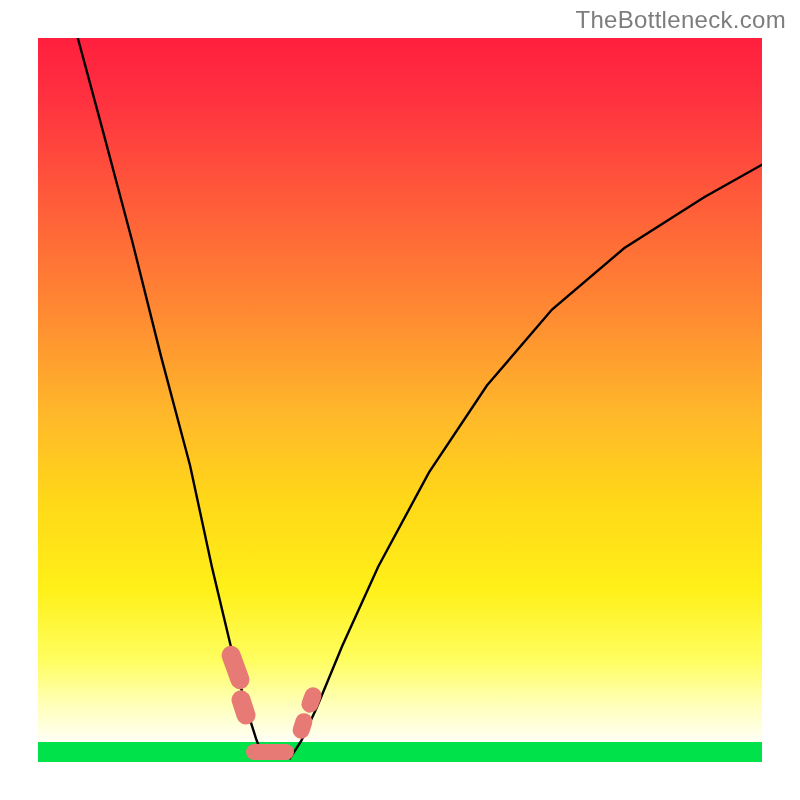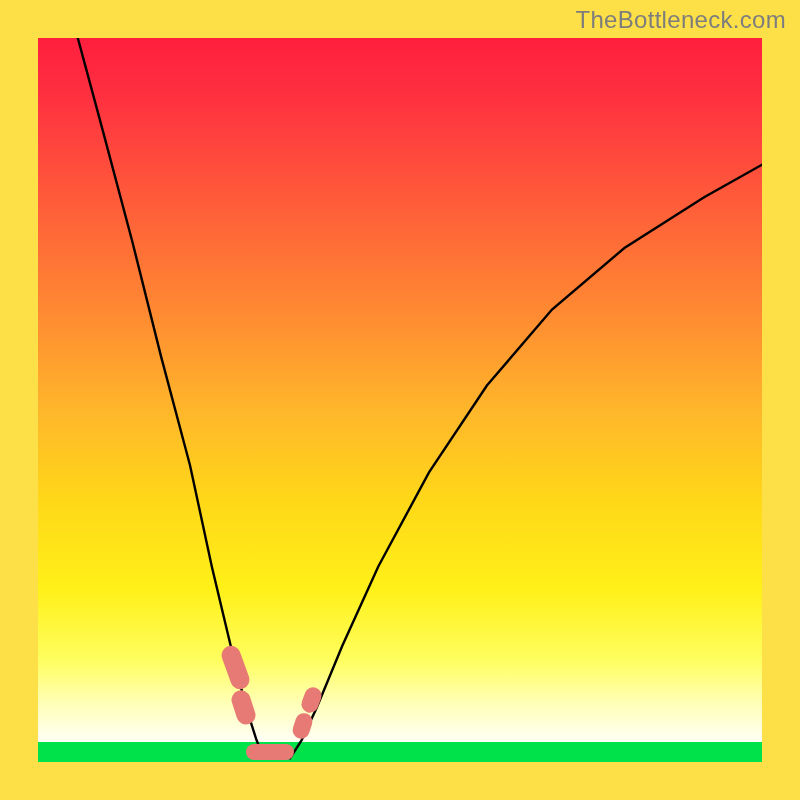--- a/index.html
+++ b/index.html
@@ -10,21 +10,21 @@
     background: #000;
     overflow: hidden;
     font-family: Arial, Helvetica, sans-serif;
   }
   .frame {
     position: absolute;
     left: 0;
     top: 0;
     width: 800px;
     height: 800px;
-    background: #fde047;
+    background: #ffffff;
   }
   .plot-area {
     position: absolute;
     left: 38px;
     top: 38px;
     width: 724px;
     height: 724px;
     
     background: linear-gradient(to bottom,
       #ff1f3e 0%,

